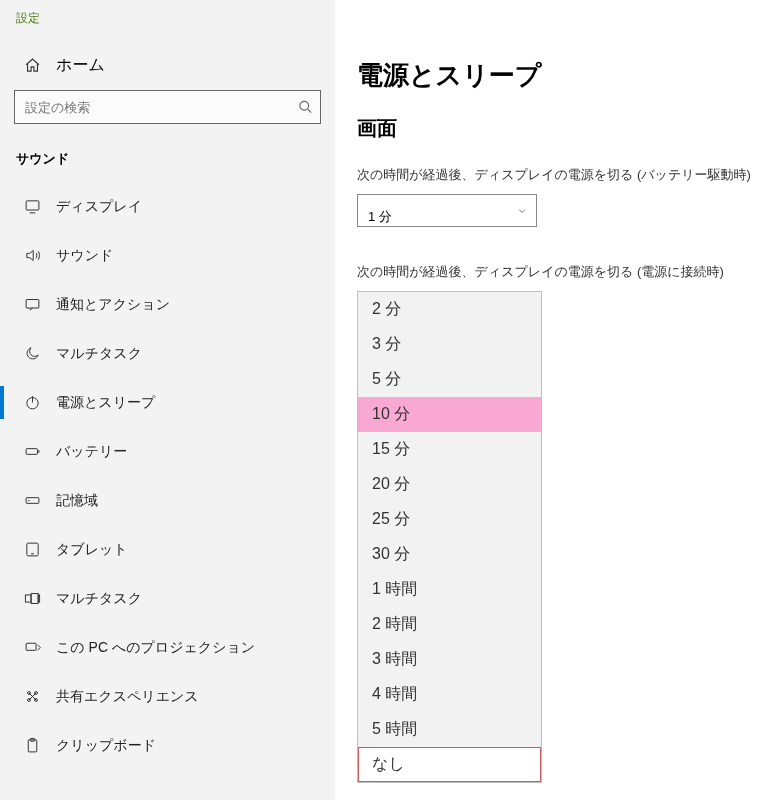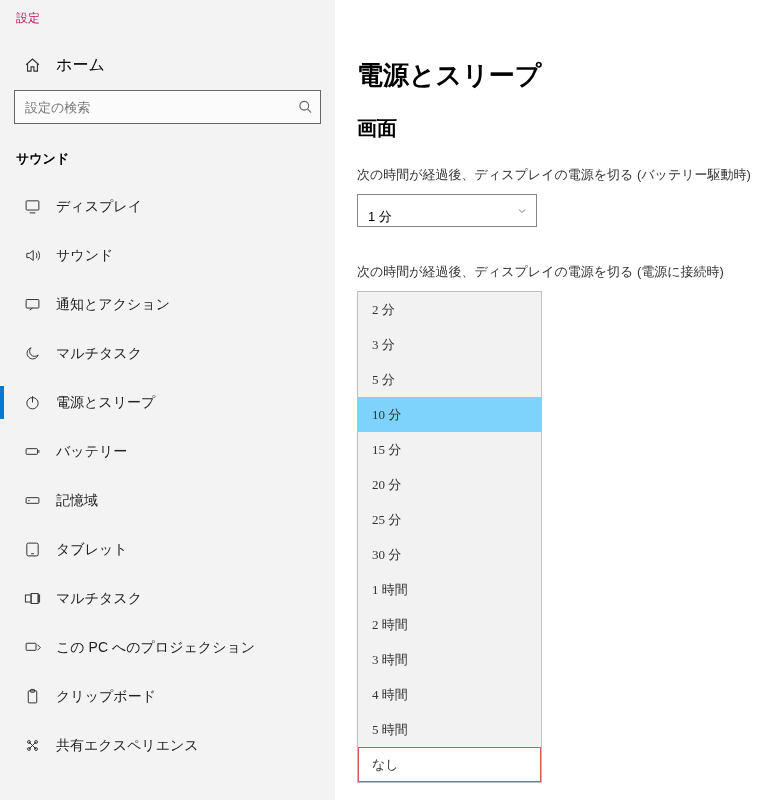--- a/index.html
+++ b/index.html
@@ -1,18 +1,18 @@
 <!DOCTYPE html>
 <html><head>
   <meta charset="utf-8">
   <style>
     * { margin:0; padding:0; box-sizing:border-box; font-family:"Yu Gothic UI","Meiryo",sans-serif; }
     body { width:758px; height:800px; background:#fff; display:flex; overflow:hidden; }
     .sidebar { width:335px; height:100%; background:#f3f3f3; display:flex; flex-direction:column; padding:0; }
-    .app-title { font-size:12px; color:#be185d; padding:10px 16px 6px; }
+    .app-title { font-size:12px; color:#4d7c0f; padding:10px 16px 6px; }
     .home-row { display:flex; align-items:center; padding:22px 0 14px 24px; cursor:pointer; }
     .home-row .icon { width:32px; display:flex; justify-content:flex-start; }
     .home-row .label { font-size:16px; }
     .search-wrap { padding:0 14px 22px 14px; }
     .search-box { position:relative; }
     .search-box input { width:100%; height:34px; border:1px solid #666; background:#fbfbfb; padding:0 34px 0 10px; font-size:13px; outline:none; }
     .search-box .sicon { position:absolute; right:8px; top:50%; transform:translateY(-50%); color:#666; }
     .category { font-size:13px; font-weight:600; padding:4px 16px 14px; }
     .nav { display:flex; flex-direction:column; }
     .nav-item { position:relative; display:flex; align-items:center; height:49px; padding-left:24px; cursor:pointer; }
@@ -22,22 +22,22 @@
 
     .main { flex:1; padding:12px 2px 0 22px; position:relative; }
     .page-title { font-size:26px; font-weight:600; margin:46px 0 22px; }
     .section-title { font-size:20px; font-weight:600; margin-bottom:24px; }
     .setting-label { font-size:13px; color:#333; margin-bottom:10px; }
     .combo { position:relative; width:180px; height:33px; border:1px solid #888; display:flex; align-items:flex-end; padding:0 10px; font-size:13px; background:#fff; cursor:pointer; margin-bottom:36px; }
     .combo .chevron { position:absolute; right:8px; top:50%; transform:translateY(-50%); }
 
     .combo-open { position:relative; }
     .dropdown { position:absolute; top:0; left:0; width:185px; border:1px solid #bfbfbf; background:#f2f2f2; }
-    .dropdown .opt { height:35px; display:flex; align-items:center; padding:0 14px; font-size:13px; color:#333; cursor:pointer;font-family:Liberation Serif, serif; }
-    .dropdown .opt.selected { background:#7dd3fc; }
+    .dropdown .opt { height:35px; display:flex; align-items:center; padding:0 14px; font-size:16px; color:#333; cursor:pointer; }
+    .dropdown .opt.selected { background:#f9a8d4; }
     .dropdown .opt.highlight { background:#fff; box-shadow:inset 0 0 0 1px #d05a5a; }
     svg { display:block; }
   </style>
 </head>
 <body>
 
 <div class="sidebar">
   <div class="app-title">設定</div>
 
   <div class="home-row">
@@ -152,37 +152,37 @@
           <svg viewBox="0 0 24 24" fill="none" stroke="#333" stroke-width="1.4" width="17" height="17">
             <rect x="3" y="6" width="14" height="10" rx="1"></rect>
             <path d="M19 8l4 4-4 4"></path>
           </svg>
         </span>
         <span class="label">この PC へのプロジェクション</span>
       </div>
       <div class="nav-item">
         <span class="icon">
           <svg viewBox="0 0 24 24" fill="none" stroke="#333" stroke-width="1.4" width="17" height="17">
-            <rect x="6" y="4" width="12" height="17" rx="1"></rect>
-            <rect x="9" y="2" width="6" height="4" rx="1"></rect>
-          </svg>
-        </span>
-        <span class="label">クリップボード</span>
-      </div>
-      <div class="nav-item">
-        <span class="icon">
-          <svg viewBox="0 0 24 24" fill="none" stroke="#333" stroke-width="1.4" width="17" height="17">
             <path d="M7 7l10 10M17 7L7 17"></path>
             <circle cx="7" cy="7" r="2"></circle>
             <circle cx="17" cy="7" r="2"></circle>
             <circle cx="7" cy="17" r="2"></circle>
             <circle cx="17" cy="17" r="2"></circle>
           </svg>
         </span>
         <span class="label">共有エクスペリエンス</span>
+      </div>
+      <div class="nav-item">
+        <span class="icon">
+          <svg viewBox="0 0 24 24" fill="none" stroke="#333" stroke-width="1.4" width="17" height="17">
+            <rect x="6" y="4" width="12" height="17" rx="1"></rect>
+            <rect x="9" y="2" width="6" height="4" rx="1"></rect>
+          </svg>
+        </span>
+        <span class="label">クリップボード</span>
       </div>
     </div>
 </div>
 
 <div class="main">
   <div class="page-title">電源とスリープ</div>
   <div class="section-title">画面</div>
 
   <div class="setting-label">次の時間が経過後、ディスプレイの電源を切る (バッテリー駆動時)</div>
   <div class="combo">

